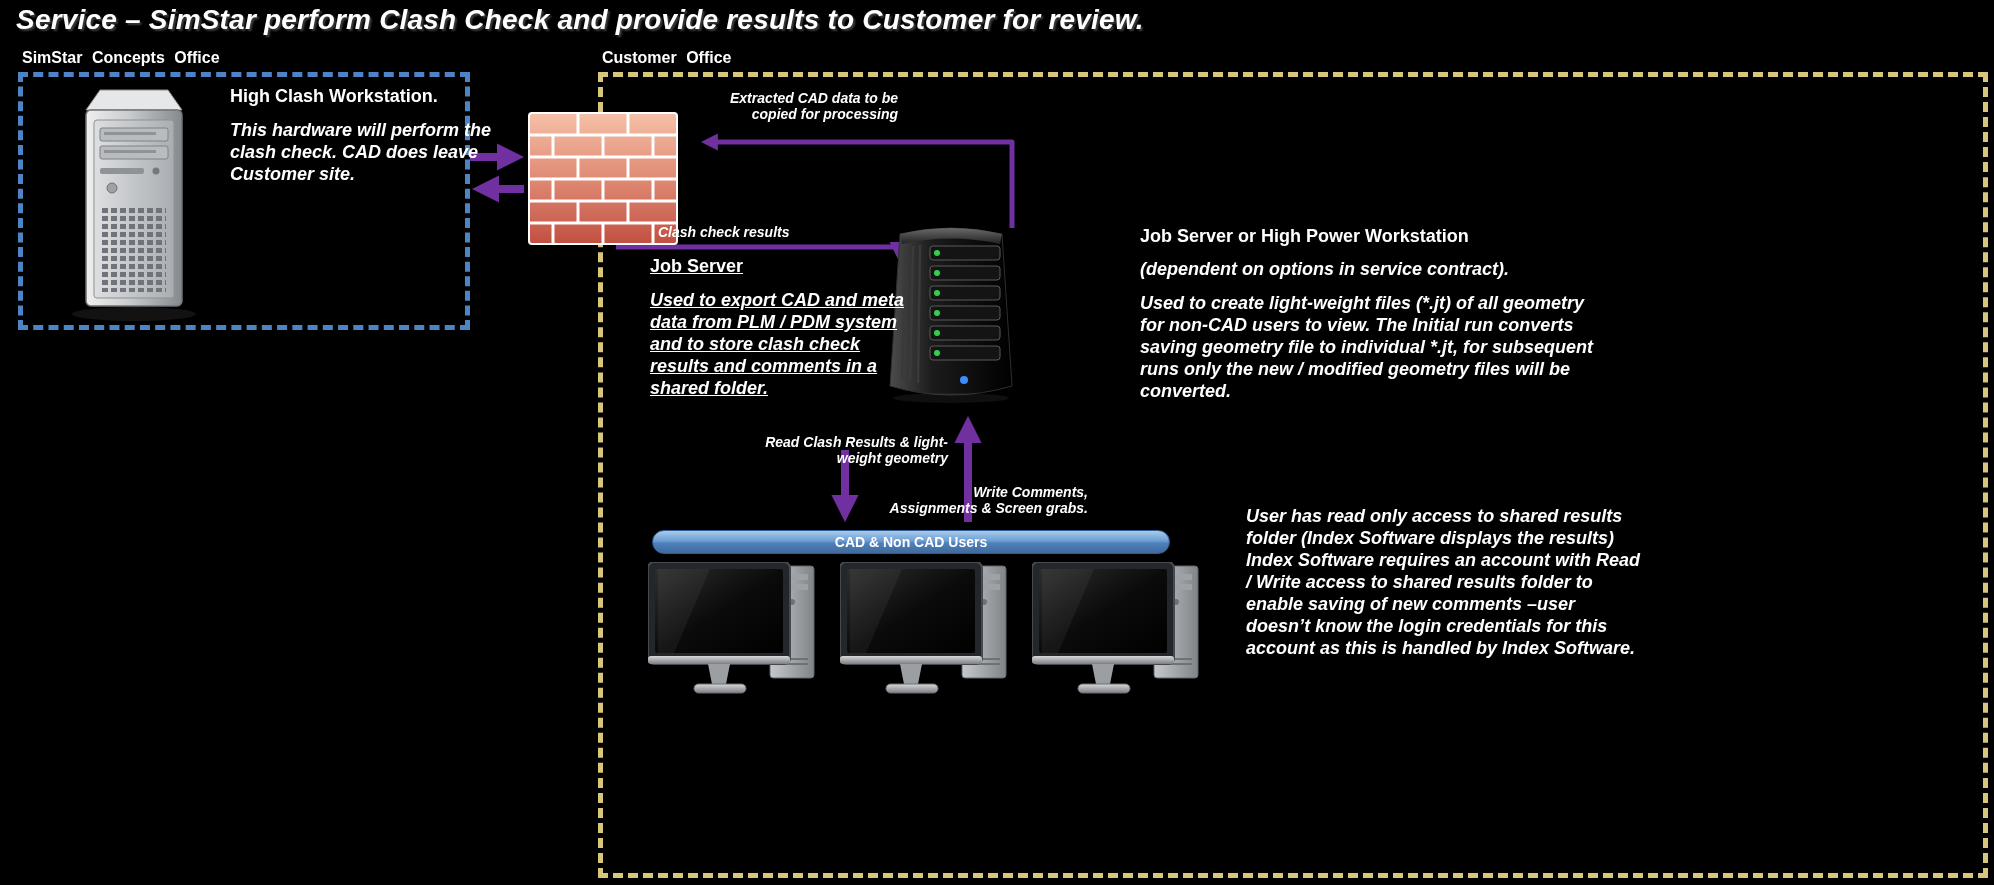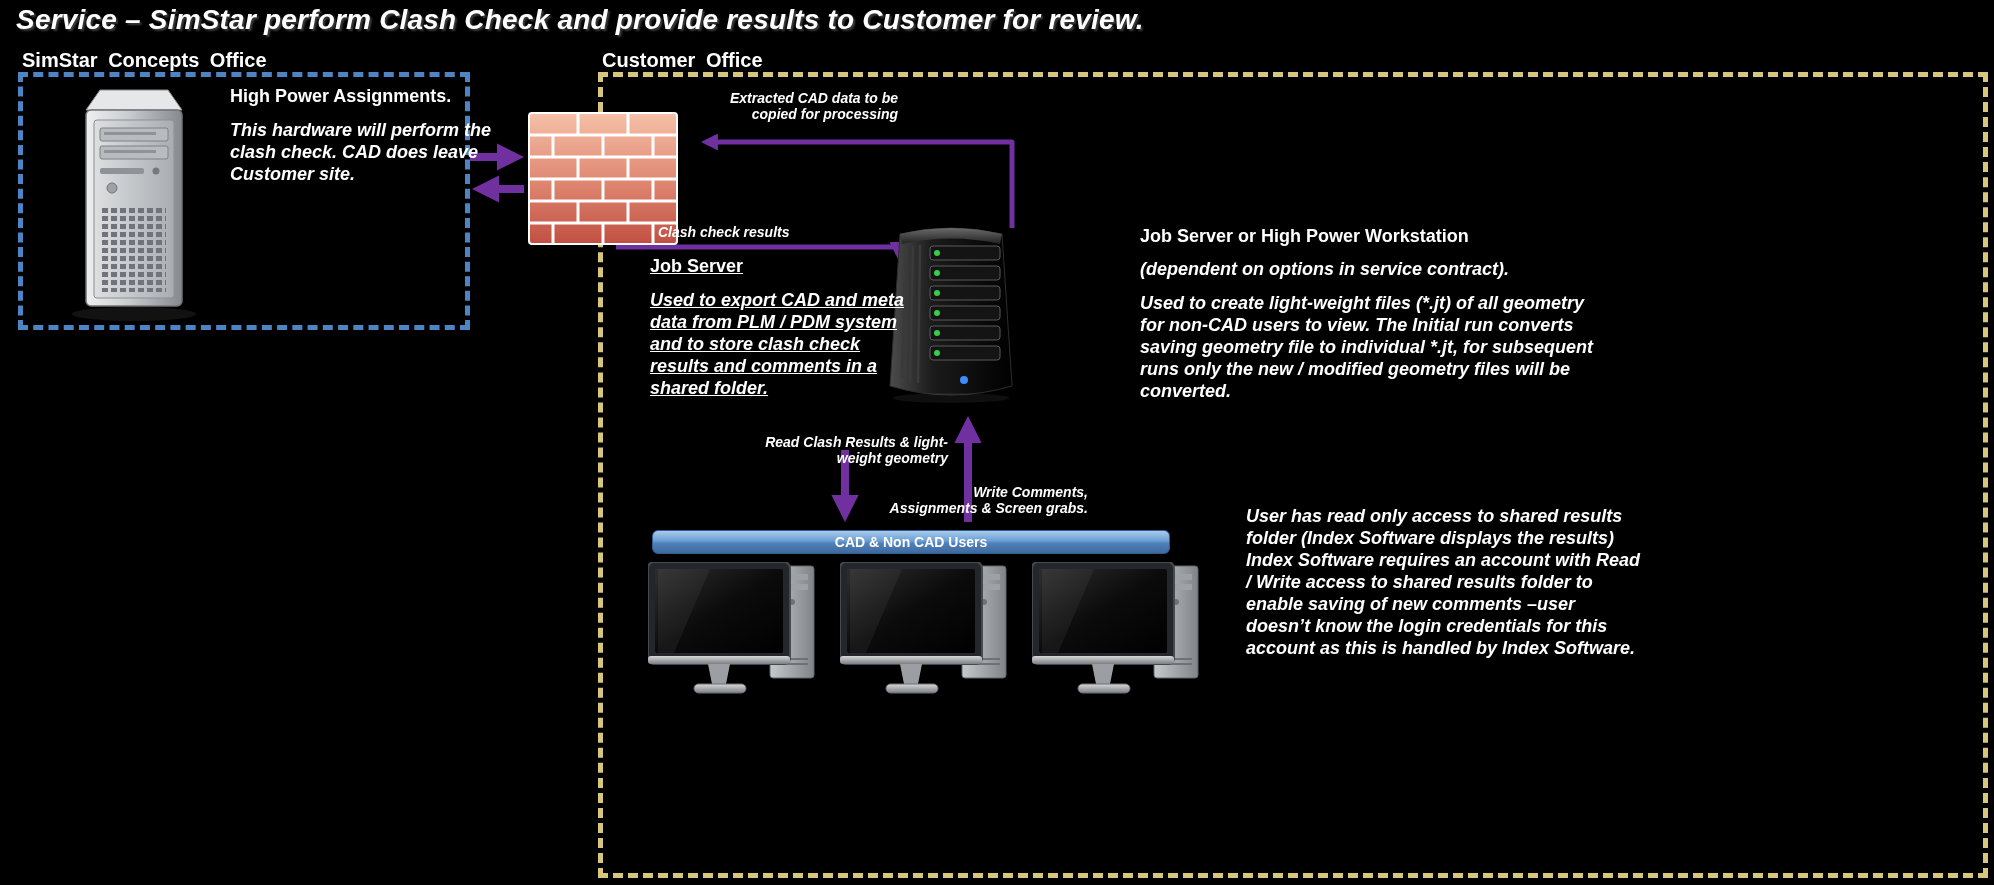--- a/index.html
+++ b/index.html
@@ -8,21 +8,21 @@
     position:relative; width:1994px; height:885px; background:#000000; color:#FFFFFF;
     font-family:"Liberation Sans", sans-serif; overflow:hidden;padding-left:12px;
   }
   .canvas > * { position:absolute; }
 
   .title {
     left:16px; top:4px; font-size:28px; font-weight:700; font-style:italic;
     letter-spacing:0.2px; text-shadow:2px 2px 2px rgba(110,110,110,0.55);
   }
 
-  .office-label { font-size:20px; font-weight:700; word-spacing:5px; }
+  .office-label { font-size:16px; font-weight:700; word-spacing:5px; }
   .simstar-label  { left:22px;  top:49px; }
   .customer-label { left:602px; top:49px; }
 
   .simstar-box  { left:18px;  top:72px; width:452px;  height:258px; border:5px dashed #4C84C4; }
   .customer-box { left:598px; top:72px; width:1390px; height:806px; border:5px dashed #D8C67C; }
 
   .arrows { left:0; top:0; width:1994px; height:885px; pointer-events:none; }
 
   .icon svg { display:block; width:100%; height:100%; }
   .workstation { left:48px;  top:80px;  width:172px; height:244px; }
@@ -42,21 +42,21 @@
   .user-note  { left:1246px; top:506px; width:398px; font-weight:700; font-style:italic; }
 
   .flow-label { font-size:14px; font-weight:700; font-style:italic; text-align:right; }
   .extracted { left:694px; top:90px;  width:204px; }
   .clash     { left:658px; top:224px; white-space:nowrap; text-align:left; }
   .read      { left:748px; top:434px; width:200px; }
   .write     { left:888px; top:484px; width:200px; }
 
   .users-bar {
     left:652px; top:530px; width:518px; height:24px;
-    border:1px solid #2F5E94; border-radius:6px;
+    border:1px solid #2F5E94; border-radius:12px;
     background:linear-gradient(#A9CBEC, #6C9DD2 45%, #4E81BD 55%, #41699B);
     display:flex; align-items:center; justify-content:center;
     font-size:14px; font-weight:700; box-shadow:0 1px 3px rgba(0,0,0,0.7);text-align:right;
   }
 </style>
 </head>
 <body>
 
 <div class="canvas">
 
@@ -141,21 +141,21 @@
       <rect x="56" y="70" width="52" height="3" fill="#8F9397"></rect>
       <rect x="52" y="88" width="44" height="6" rx="2" fill="#8F9397"></rect>
       <circle cx="108" cy="91" r="3.5" fill="#75797D"></circle>
       <circle cx="64" cy="108" r="5" fill="#9EA2A6" stroke="#6F7377"></circle>
       <rect x="54" y="128" width="64" height="84" fill="url(#ws-vents)"></rect>
       <ellipse cx="86" cy="234" rx="62" ry="7" fill="#FFFFFF" opacity="0.07"></ellipse>
     </svg>
   </div>
 
   <div class="textblock ws-text">
-    <span class="tb-title">High Power Assignments.</span>
+    <span class="tb-title">High Clash Workstation.</span>
     <span class="tb-desc">This hardware will perform the clash check. CAD does leave Customer site.</span>
   </div>
 
   <div class="icon firewall">
     <svg viewBox="0 0 150 133">
       <defs>
         <linearGradient id="fw-g" x1="0" y1="0" x2="0" y2="1">
           <stop offset="0" stop-color="#F6C0A8"></stop>
           <stop offset="0.5" stop-color="#E08A74"></stop>
           <stop offset="1" stop-color="#C14F42"></stop>

